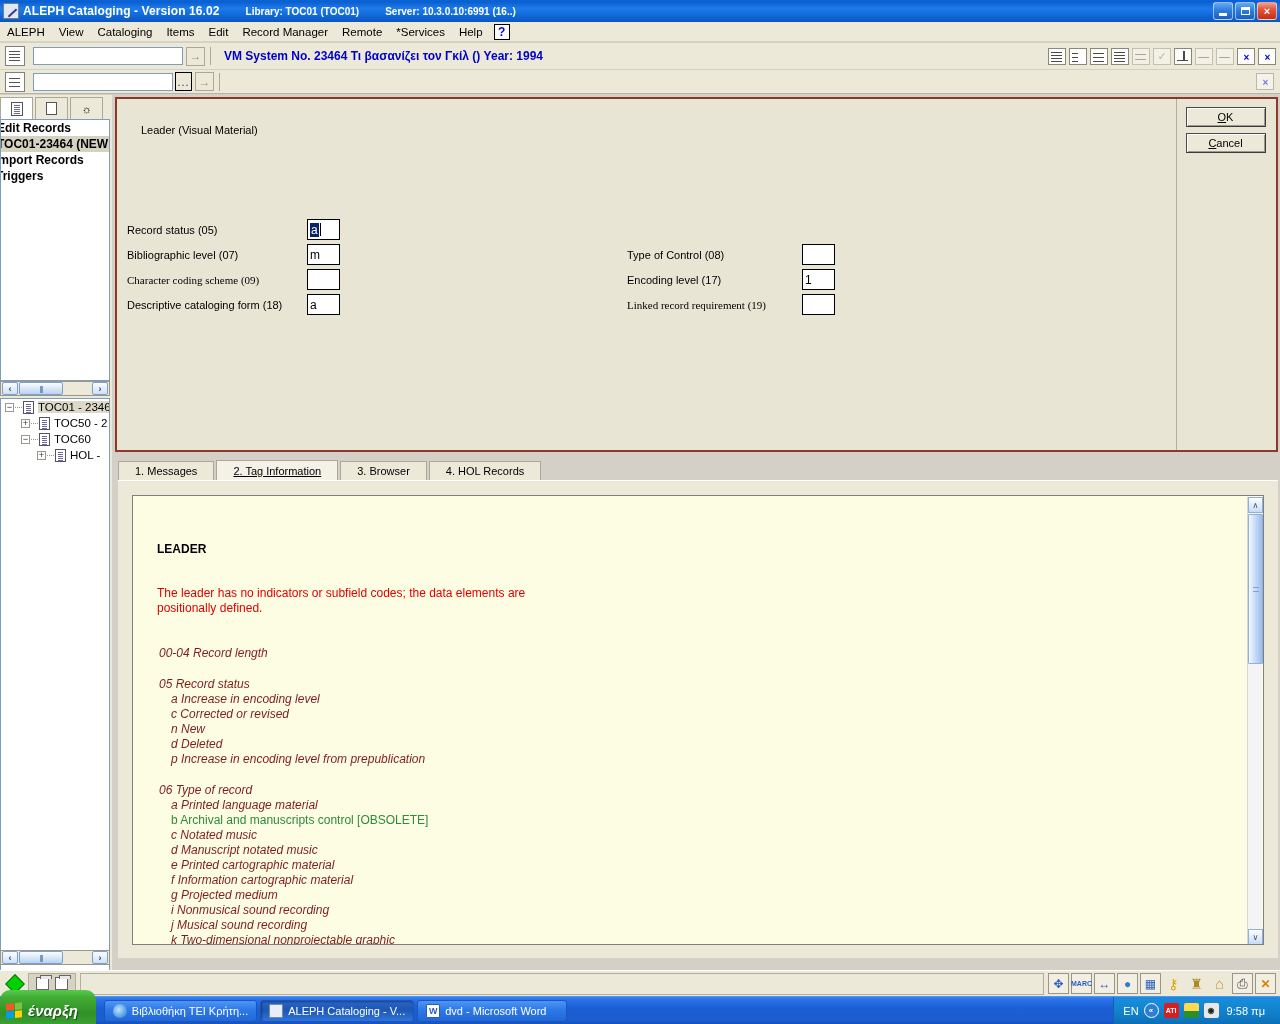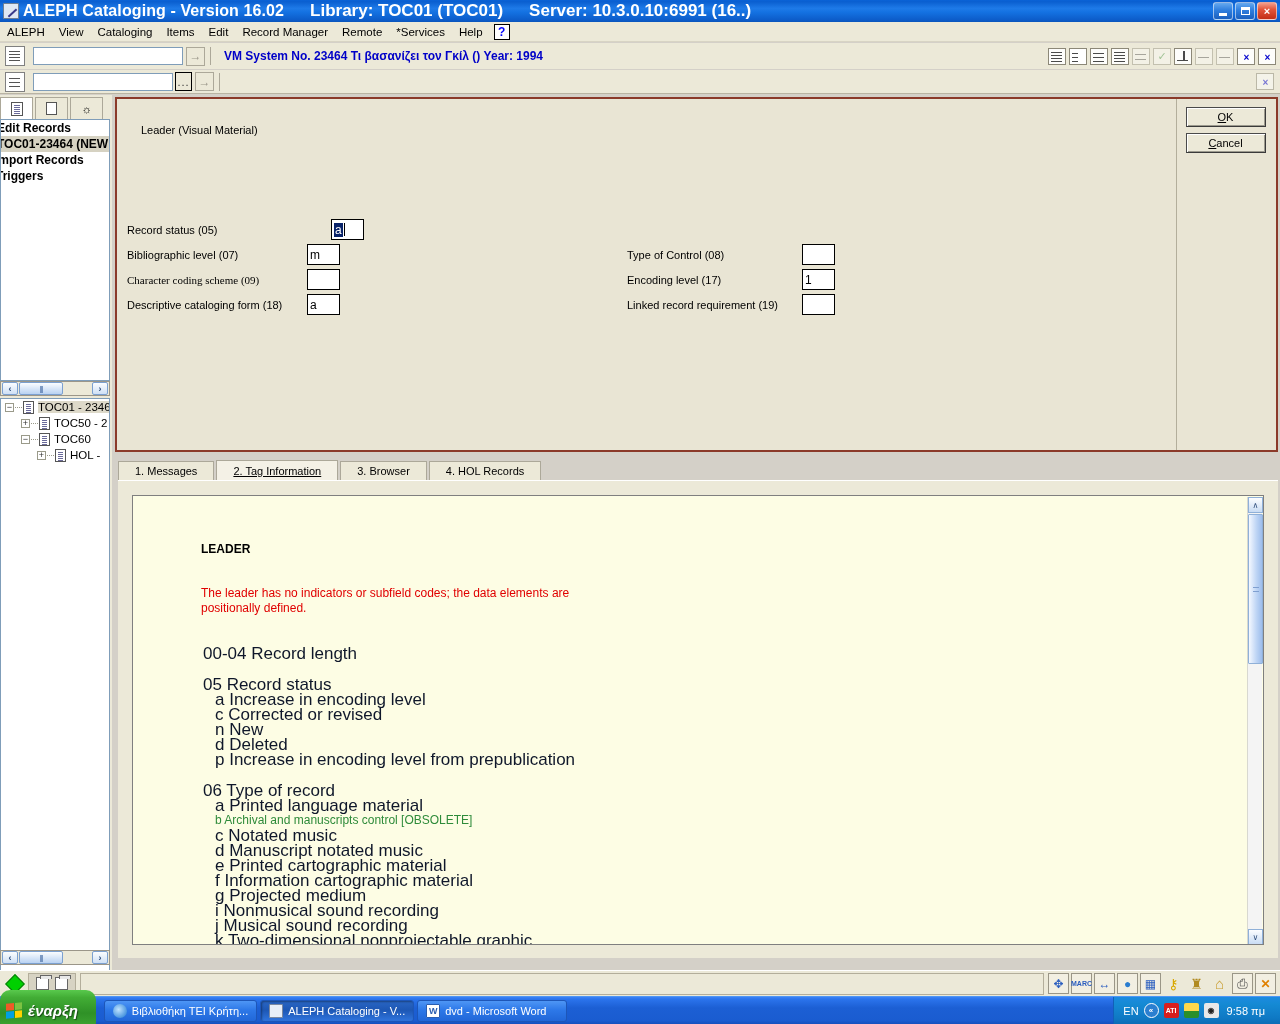--- a/index.html
+++ b/index.html
@@ -20,22 +20,22 @@
   }
   .tb-icon {
     width:16px; height:16px; margin-left:3px; margin-right:4px;
     background:#dfe8f4; border:1px solid #6f7f92; border-radius:1px;
     position:relative; flex:none;
   }
   .tb-icon:after{
     content:""; position:absolute; left:3px; top:8px; width:11px; height:2px;
     background:#3a3a8a; transform:rotate(-42deg);
   }
-  .tb-title { font-size:16px; font-weight:bold; letter-spacing:.1px; white-space:nowrap; }
-  .tb-seg { margin-left:26px; font-size:17px; font-weight:bold; white-space:nowrap; }
+  .tb-title { font-size:12px; font-weight:bold; letter-spacing:.1px; white-space:nowrap; }
+  .tb-seg { margin-left:26px; font-size:10px; font-weight:bold; white-space:nowrap; }
   .tb-btns { margin-left:auto; display:flex; gap:2px; padding-right:3px; }
   .tb-btn {
     width:20px; height:18px; border-radius:3px;
     border:1px solid rgba(255,255,255,.55);
     display:flex; align-items:center; justify-content:center;
     font-size:11px; color:#fff; font-family:"Liberation Sans",sans-serif;
     background: linear-gradient(180deg,#66a9ef 0%,#2f7ede 45%,#1a5fbe 100%);
   }
   .tb-btn.close { background: linear-gradient(180deg,#f29e8c 0%,#e2553a 40%,#c32f16 100%); font-weight:bold; }
   .tb-btn .min-g { width:8px; height:3px; background:#fff; margin-top:6px; }
@@ -181,24 +181,24 @@
   .tab.active span{ text-decoration:underline; }
 
   .contentwrap{
     position:absolute;left:118px;top:480px;width:1160px;height:478px;
     background:#ece9d8;border-top:1px solid #fff;
   }
   .contentbox{
     position:absolute;left:14px;top:14px;width:1132px;height:450px;
     background:#fdfde4;border:1px solid #7f7f7f;overflow:hidden;
   }
-  .ctext{ position:absolute; left:24px; top:46px; right:16px;margin-left:44px; }
+  .ctext{ position:absolute; left:24px; top:46px; right:16px; }
   .c-h{ font-size:12px; font-weight:bold; color:#000; }
   .c-red{ font-size:12px; color:#e00000; line-height:15px; }
-  .c-blue{ font-size:17px; color:#0f172a; line-height:15px; }
+  .c-blue{ font-size:12px; color:#7f1d1d; line-height:15px;font-style:italic; }
   .c-green{ font-size:12px; color:#2e8b3a; line-height:15px; }
   .indent{ padding-left:14px; }
   .spacer{ height:16px; }
 
   .vscroll{
     position:absolute;right:1px;top:1px;width:15px;height:448px;
     background:#f4f4f4;border-left:1px solid #d8d8d0;
   }
   .vs-btn{
     width:15px;height:16px;background:linear-gradient(180deg,#fcfdff,#c9dcf4);
@@ -443,21 +443,21 @@
       <div class="hs-btn">›</div>
     </div>
   </div>
 
   <div class="formpanel">
     <div class="form-title">Leader (Visual Material)</div>
 
     <div class="fgrid">
       <div class="frow">
         <div class="col-l" style="display:flex;align-items:center;">
-          <div class="flabel" style="width:204px;">Record status (05)</div>
+          <div class="flabel" style="width:180px;">Record status (05)</div>
           <div class="fbox">
               <span class="sel">a</span>
               <span class="caret"></span>
             </div>
         </div>
       </div>
 
       <div class="frow">
         <div class="col-l" style="display:flex;align-items:center;">
           <div class="flabel" style="width:180px;">Bibliographic level (07)</div>
@@ -488,21 +488,21 @@
         </div>
       </div>
 
       <div class="frow">
         <div class="col-l" style="display:flex;align-items:center;">
           <div class="flabel" style="width:180px;">Descriptive cataloging form (18)</div>
           <div class="fbox">
               <span>a</span>
             </div>
         </div>
-        <div class="col-r" style="display:flex;align-items:center;">
+        <div class="col-r" style="display:flex;align-items:center;font-family:Liberation Serif, serif;">
           <div class="flabel" style="width:175px;">Linked record requirement (19)</div>
           <div class="fbox">
               <span></span>
             </div>
         </div>
       </div>
     </div>
 
     <div class="btnbar">
       <div class="dlgbtn">

